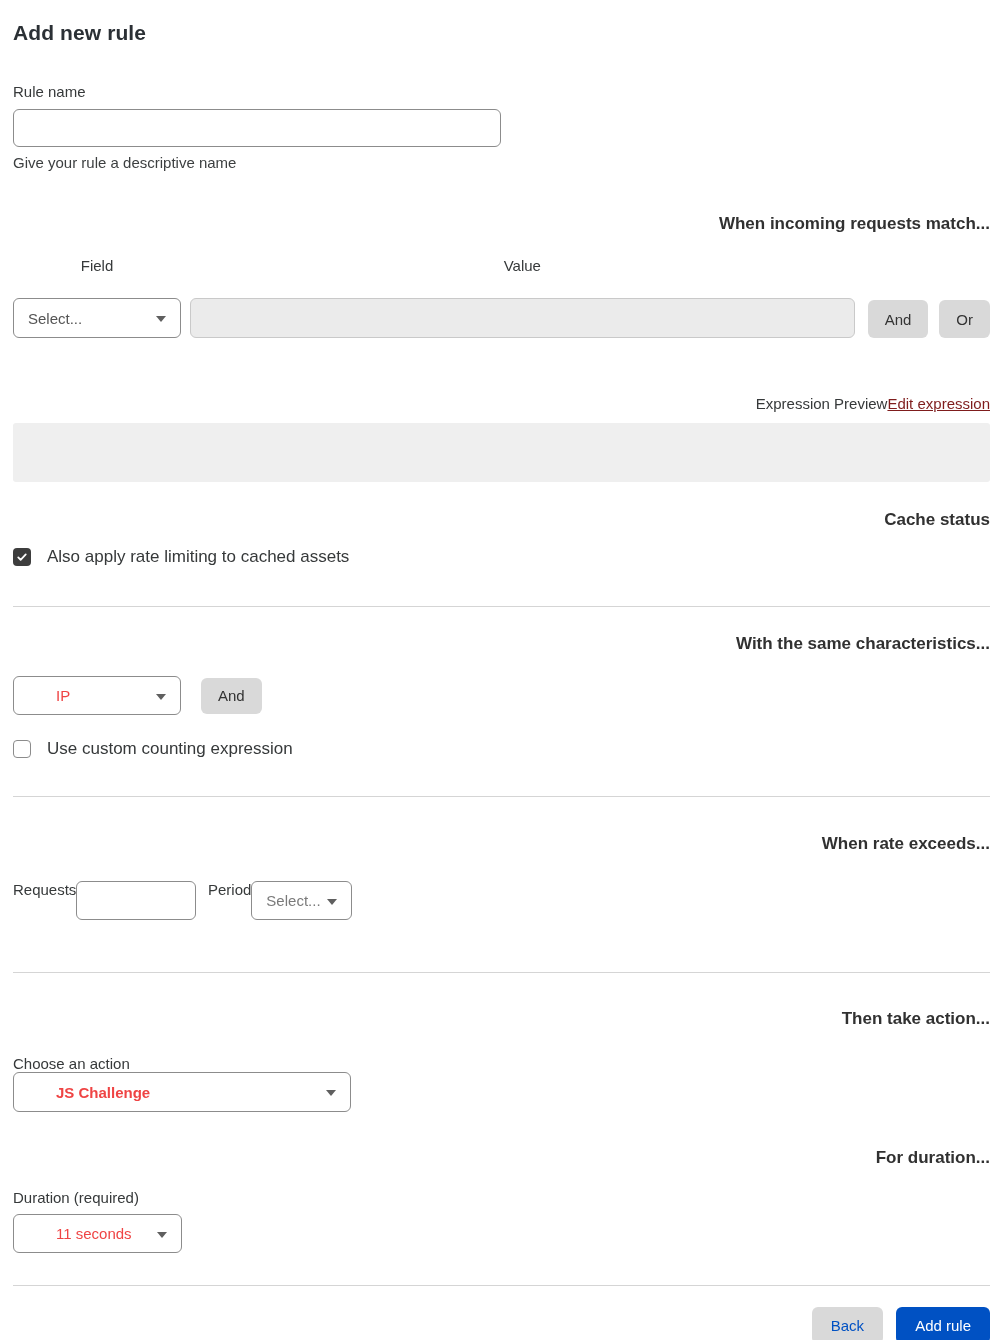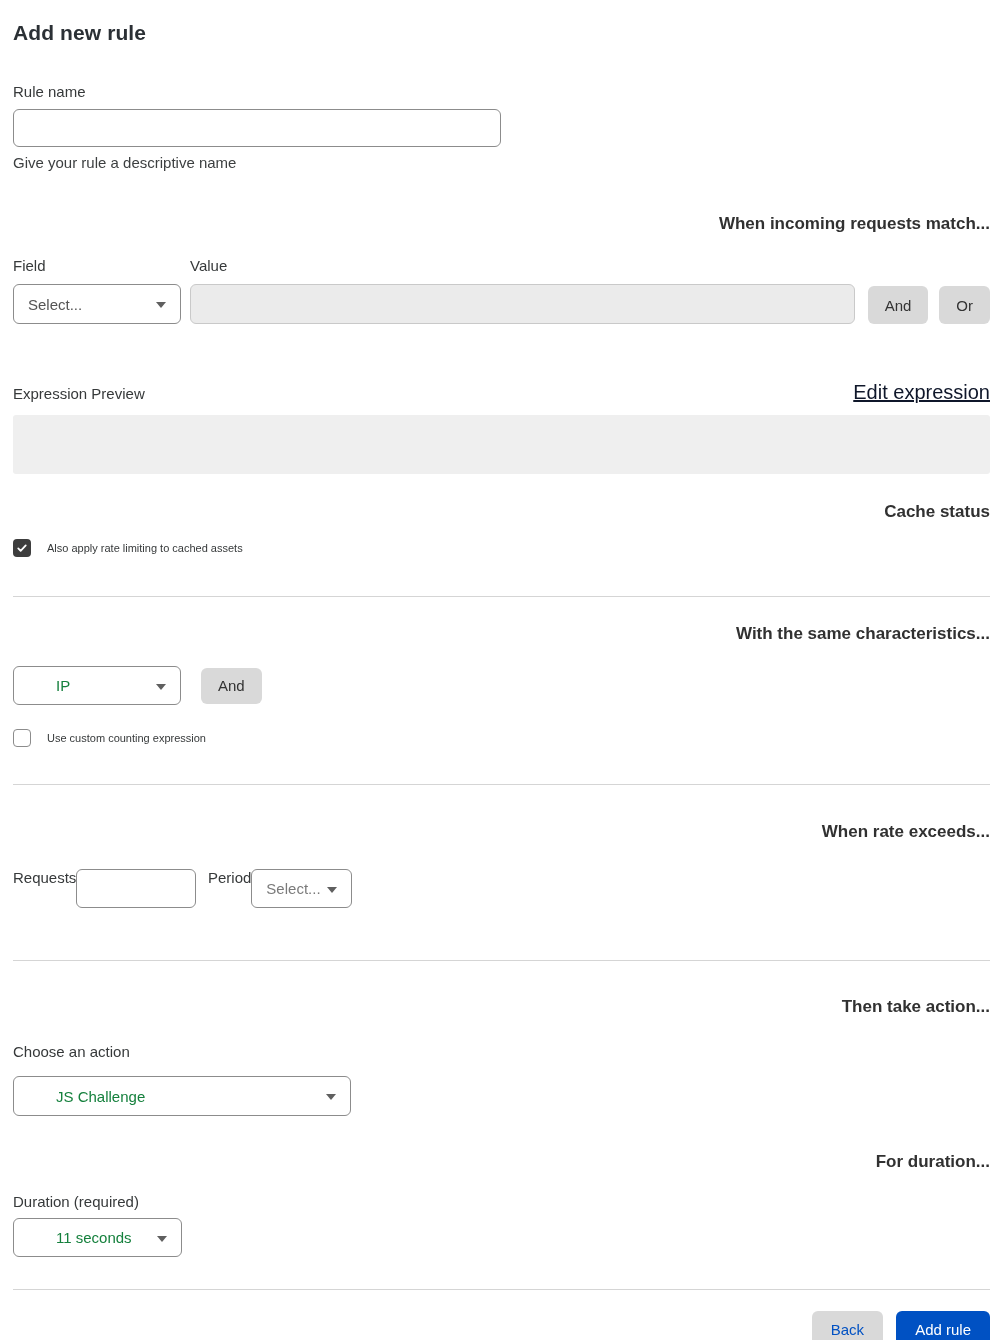--- a/index.html
+++ b/index.html
@@ -55,39 +55,39 @@
   }
 
   
   .match-section { margin-top: 43px; }
   .match-row {
     margin-top: 23px;
     display: flex;
     align-items: flex-end;
   }
   .match-col { display: flex; flex-direction: column; }
-  .match-col .field-label { margin-bottom: 10px; }
+  .match-col .field-label { margin-bottom: 24px; text-align: center; }
   .col-field { width: 168px; margin-right: 9px; }
   .col-operator { width: 168px; margin-right: 9px; }
   .col-value { flex: 1; margin-right: 13px; }
 
   .select-box {
     position: relative;
     height: 40px;
     border: 1px solid #8c8c8c;
     border-radius: 6px;
     background: #fff;
     display: flex;
     align-items: center;
     padding: 0 30px 0 14px;
     font-size: 15px;
     color: #545454;
     cursor: pointer;
   }
-  .select-box.value-dark { color: #15803d; padding-left: 42px; }
+  .select-box.value-dark { color: #ef4444; padding-left: 42px; }
   .select-box.placeholder-light { color: #7a7a7a; }
   .select-box.disabled {
     background: #ebebeb;
     border-color: #c5c5c5;
     color: #9b9b9b;
     cursor: default;
   }
   .caret {
     position: absolute;
     right: 14px;
@@ -118,27 +118,27 @@
     font-size: 15px;
     color: #333333;
     cursor: pointer;
   }
   .btn-and { margin-right: 11px; }
 
   
   .expr-header {
     margin-top: 57px;
     display: flex;
-    justify-content: space-between;
+    justify-content: flex-end;
     align-items: baseline;
   }
   .expr-label { font-size: 15px; color: #36393a; }
   .edit-link {
-    font-size: 20px;
-    color: #0f172a;
+    font-size: 15px;
+    color: #7f1d1d;
     text-decoration: underline;
     cursor: pointer;
   }
   .expr-box {
     margin-top: 11px;
     height: 59px;
     background: #efefef;
     border-radius: 3px;
     font-size: 14px;
     color: #555;
@@ -159,21 +159,21 @@
     flex: none;
     display: flex;
     align-items: center;
     justify-content: center;
   }
   .checkbox.checked { background: #3d3d3d; }
   .checkbox.unchecked { background: #fff; border: 1px solid #8c8c8c; }
   .checkbox svg { display: block; }
   .checkbox-label {
     margin-left: 16px;
-    font-size: 11px;
+    font-size: 17px;
     color: #36393a;
   }
 
   .divider {
     border: none;
     border-top: 1px solid #d5d5d5;
     height: 0;
   }
   .div-1 { margin-top: 39px; }
   .div-2 { margin-top: 37px; }
@@ -207,21 +207,21 @@
     font-family: "Liberation Sans", sans-serif;
     font-size: 15px;
     color: #313131;
     outline: none;
   }
   .period-select { height: 39px; }
 
   
   .action-section { margin-top: 36px; }
   .action-label { margin-top: 26px; }
-  .action-select { margin-top: 16px; width: 338px; height: 40px; }
+  .action-select { margin-top: 0; width: 338px; height: 40px; font-weight: bold; }
 
   
   .duration-section { margin-top: 36px; }
   .duration-label { margin-top: 21px; }
   .duration-select { margin-top: 8px; width: 169px; height: 39px; }
 
   
   .footer-row {
     margin-top: 21px;
     display: flex;

